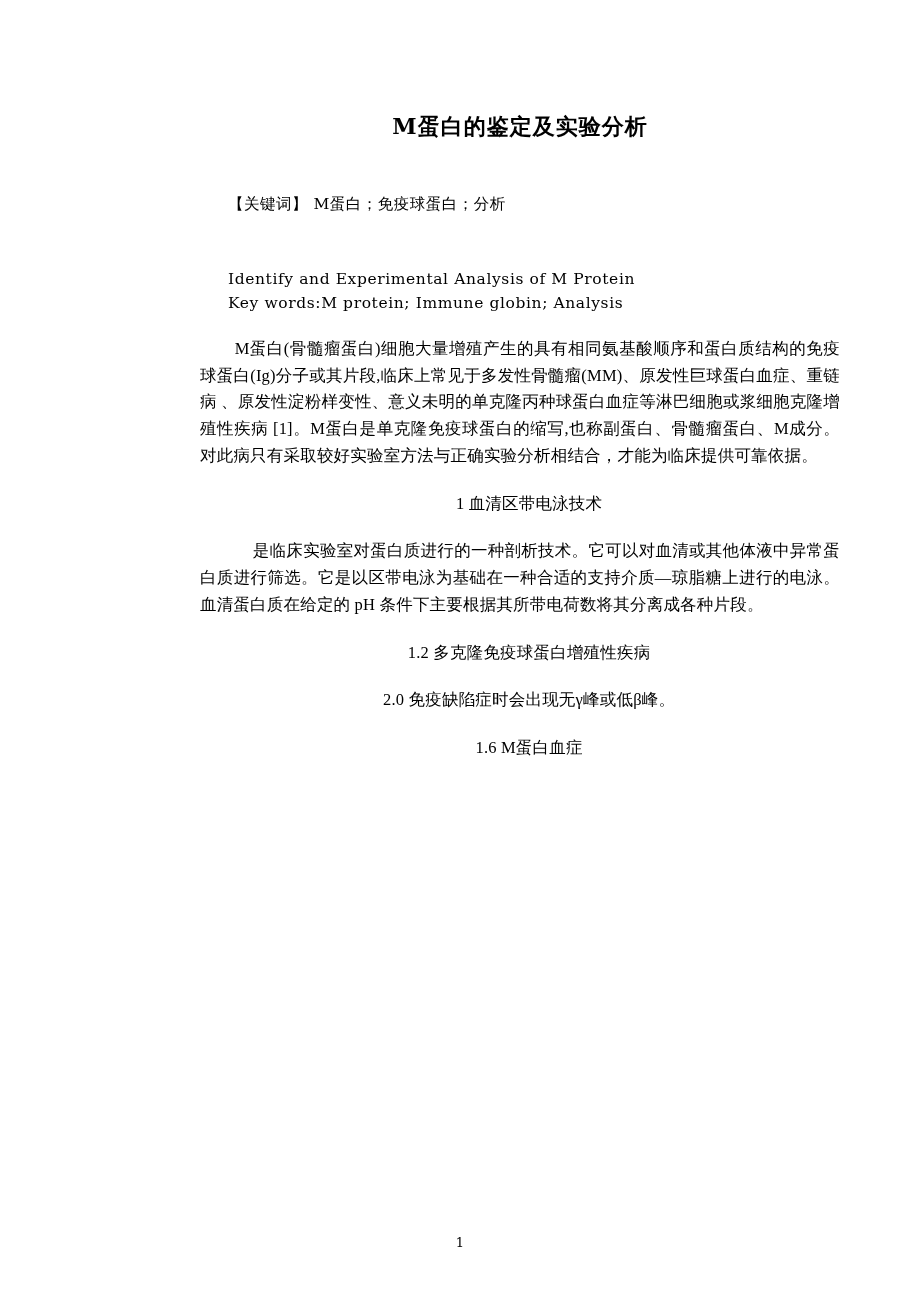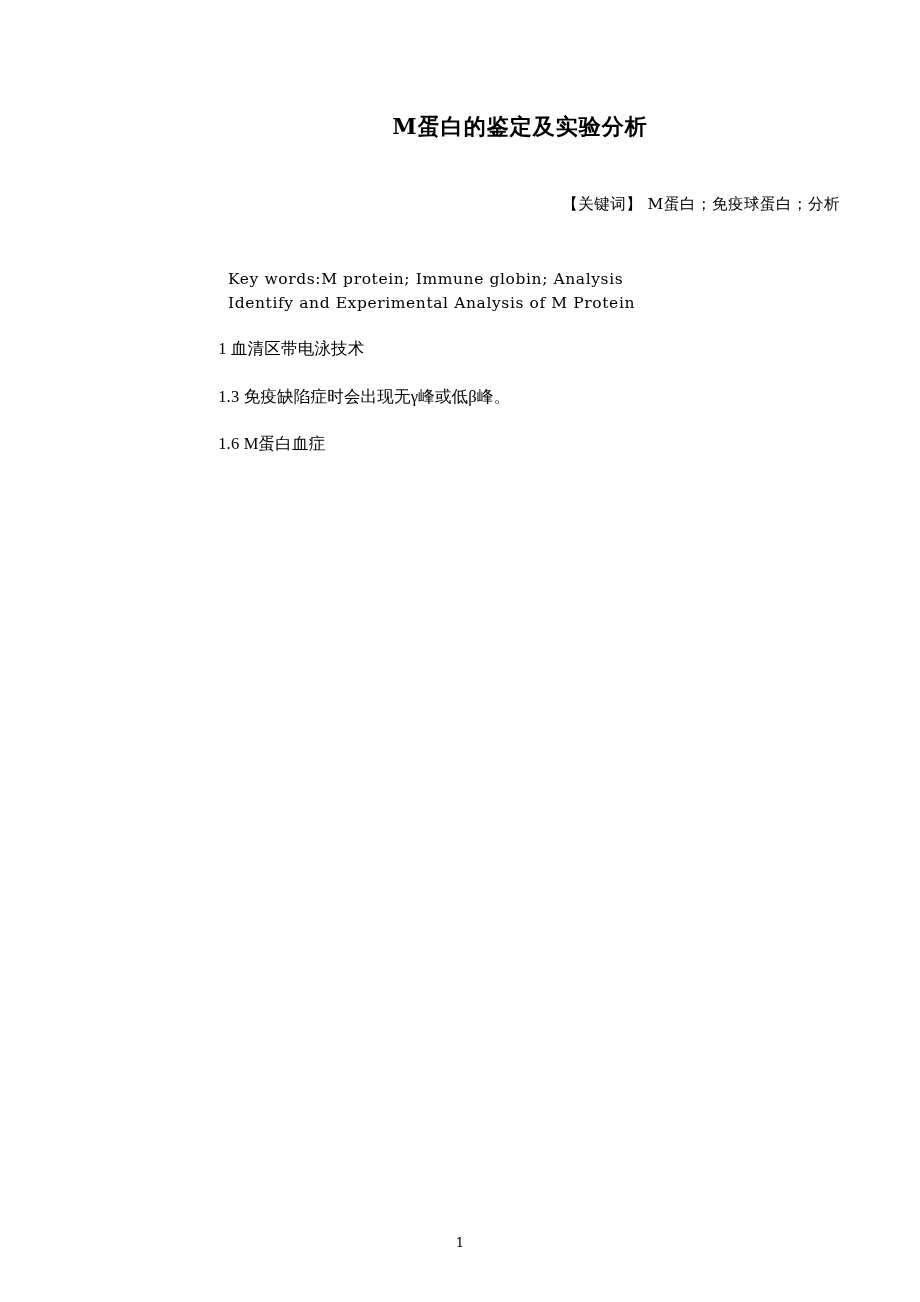--- a/index.html
+++ b/index.html
@@ -34,21 +34,20 @@
     letter-spacing: 1px;
     margin-top: 112px;
     margin-bottom: 0;
   }
   .keywords {
     font-family: "DejaVu Serif", "Liberation Serif", serif;
     font-size: 15.5px;
     margin-top: 52px;
     margin-left: 28px;
     letter-spacing: 0.5px;
-    text-align: right;
   }
   .en-block {
     font-family: "DejaVu Serif", "Liberation Serif", serif;
     font-size: 15.5px;
     margin-top: 52px;
     margin-left: 28px;
     line-height: 1.55;
     letter-spacing: 0.6px;
   }
   .para {
@@ -61,20 +60,21 @@
   }
   .para.indent2 { text-indent: 2.1em; }
   .para.indent3 { text-indent: 3.2em; }
   .heading {
     font-family: "Liberation Serif", "DejaVu Serif", serif;
     font-size: 16.5px;
     line-height: 1.62;
     margin-top: 21px;
     text-indent: 1.1em;
     letter-spacing: 0.2px;
+    text-align: center;
   }
   .page-number {
     position: absolute;
     left: 0;
     right: 0;
     bottom: 52px;
     text-align: center;
     font-family: "DejaVu Serif", "Liberation Serif", serif;
     font-size: 13px;
   }
@@ -83,33 +83,36 @@
 <body>
 
 <div class="page">
   <div class="content">
 
     <h1 class="doc-title">M蛋白的鉴定及实验分析</h1>
 
     <div class="keywords">【关键词】  M蛋白；免疫球蛋白；分析</div>
 
     <div class="en-block">
+      <div>Identify and Experimental Analysis of M Protein</div>
       <div>Key words:M protein; Immune globin; Analysis</div>
-      <div>Identify and Experimental Analysis of M Protein</div>
     </div>
 
+    <div class="para indent2">M蛋白(骨髓瘤蛋白)细胞大量增殖产生的具有相同氨基酸顺序和蛋白质结构的免疫球蛋白(Ig)分子或其片段,临床上常见于多发性骨髓瘤(MM)、原发性巨球蛋白血症、重链病 、原发性淀粉样变性、意义未明的单克隆丙种球蛋白血症等淋巴细胞或浆细胞克隆增殖性疾病 [1]。M蛋白是单克隆免疫球蛋白的缩写,也称副蛋白、骨髓瘤蛋白、M成分。对此病只有采取较好实验室方法与正确实验分析相结合，才能为临床提供可靠依据。</div>
 
     <div class="heading">1 血清区带电泳技术</div>
 
+    <div class="para indent3">是临床实验室对蛋白质进行的一种剖析技术。它可以对血清或其他体液中异常蛋白质进行筛选。它是以区带电泳为基础在一种合适的支持介质—琼脂糖上进行的电泳。血清蛋白质在给定的 pH 条件下主要根据其所带电荷数将其分离成各种片段。</div>
 
 
 
+    <div class="heading">1.2  多克隆免疫球蛋白增殖性疾病</div>
 
 
-    <div class="heading">1.3  免疫缺陷症时会出现无γ峰或低β峰。</div>
+    <div class="heading">2.0  免疫缺陷症时会出现无γ峰或低β峰。</div>
 
     <div class="heading">1.6  M蛋白血症</div>
 
 
   </div>
 
   <div class="page-number">1</div>
 </div>
 
 </body></html>

